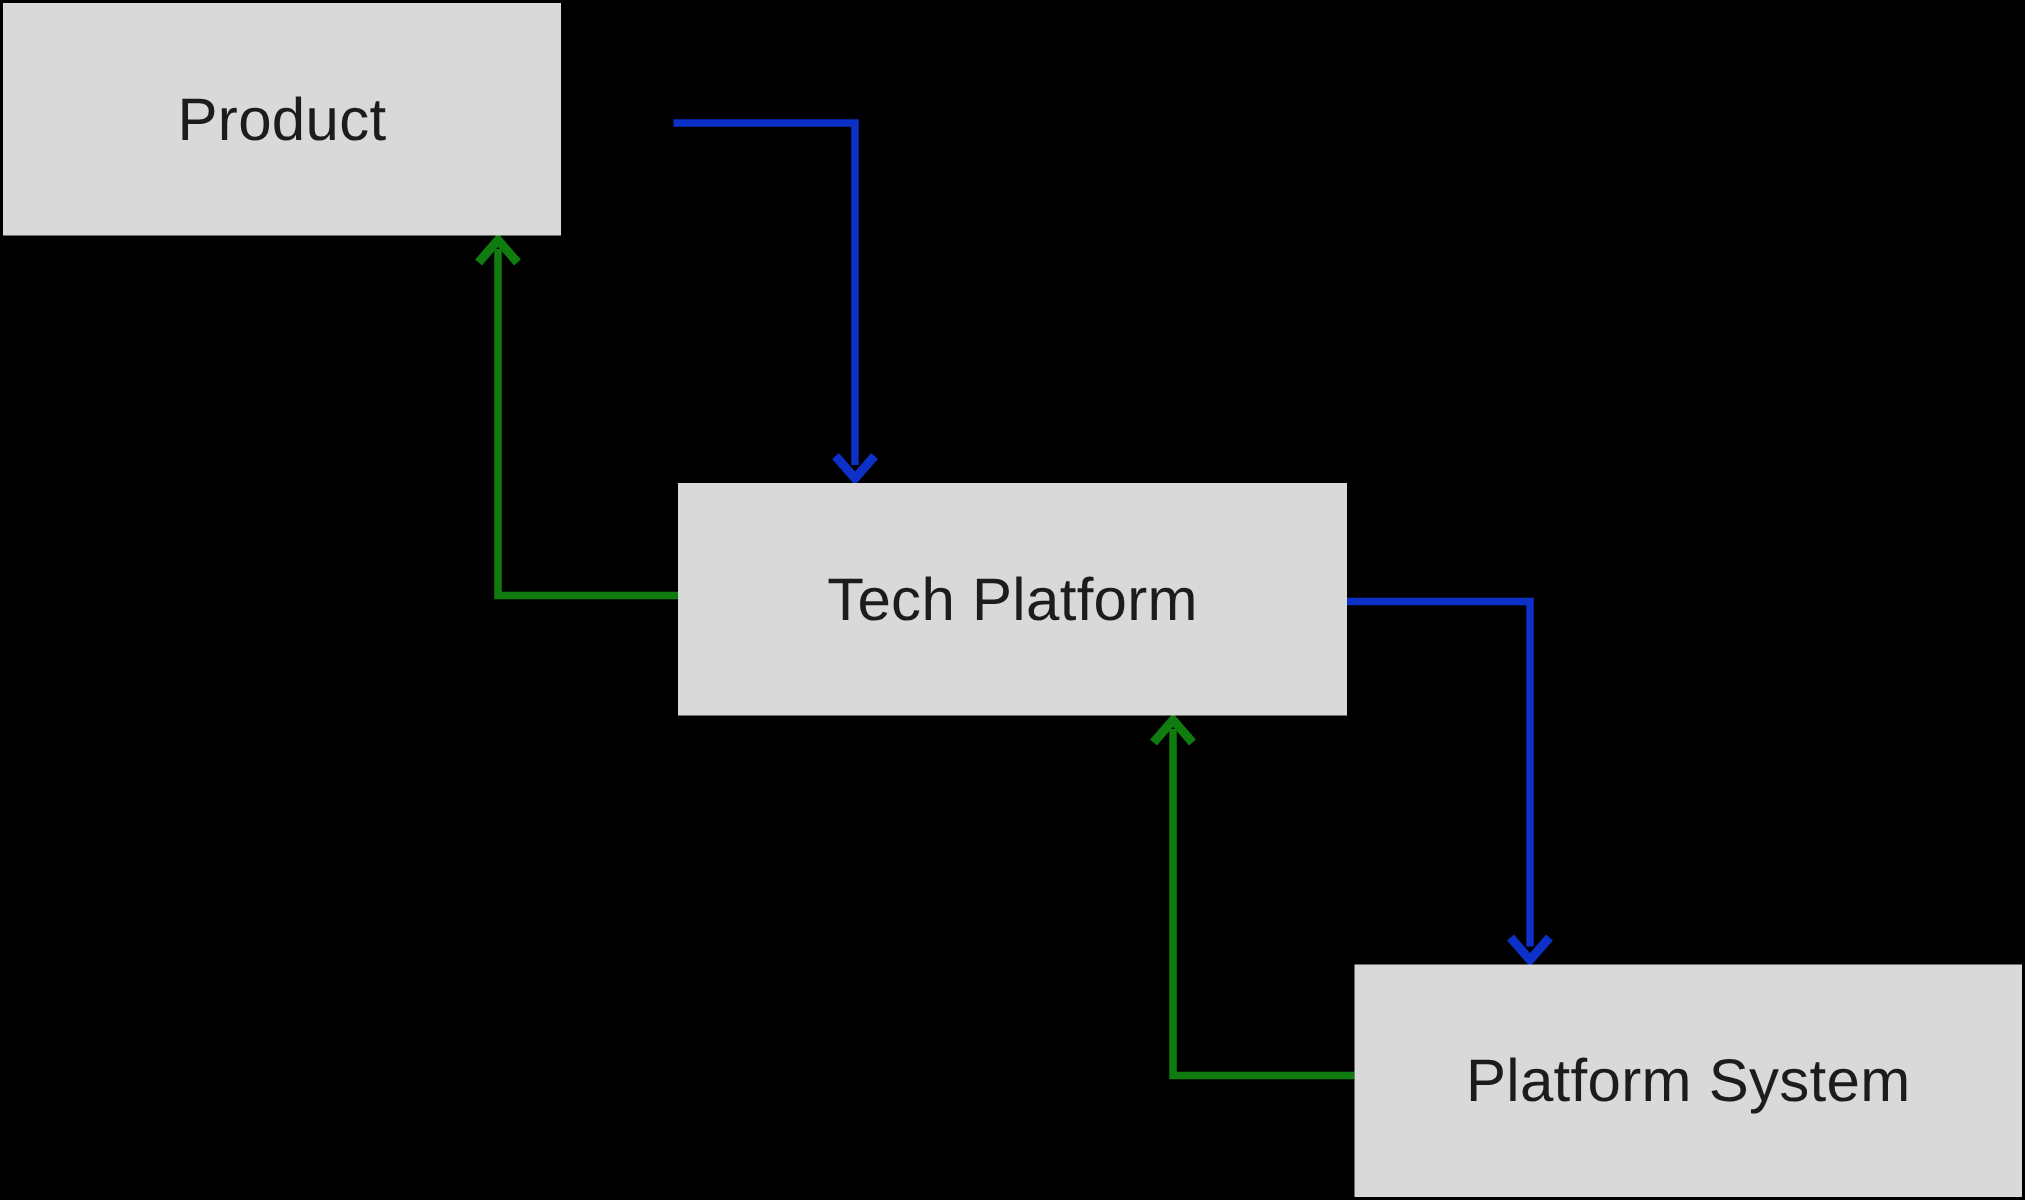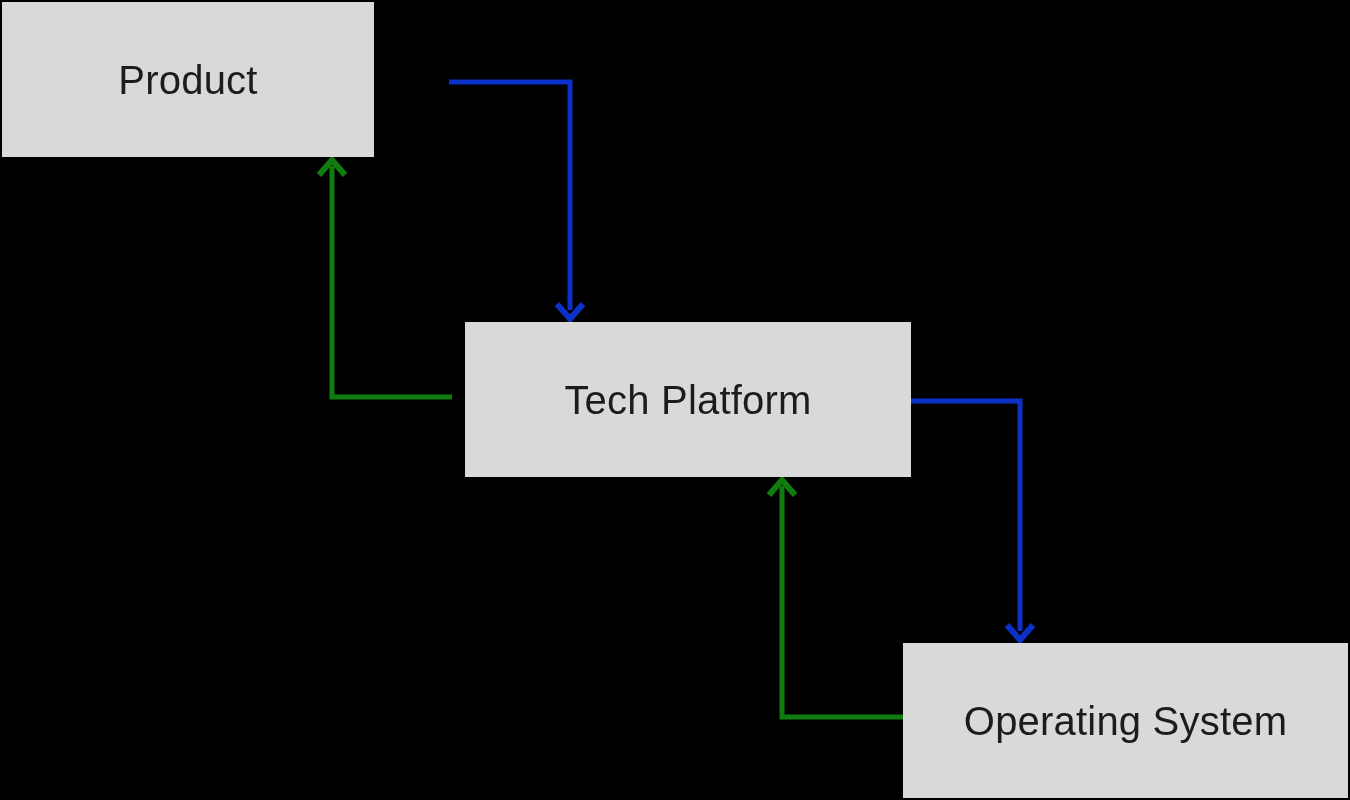--- a/index.html
+++ b/index.html
@@ -24,21 +24,21 @@
     display: flex;
     align-items: center;
     justify-content: center;
     font-size: 40px;
     line-height: 1;
     color: var(--node-text, #1c1c1f);
     letter-spacing: 0.2px;
     white-space: nowrap;
   }
   #node-product          { left: 2px;   top: 2px;   width: 372px; height: 155px; }
-  #node-tech-platform    { left: 452px; top: 322px; width: 446px; height: 155px; margin-left: 13px; }
+  #node-tech-platform    { left: 452px; top: 322px; width: 446px; height: 155px; }
   #node-operating-system { left: 903px; top: 643px; width: 445px; height: 155px; }
 
   svg.edges {
     position: absolute;
     inset: 0;
     width: 1350px;
     height: 800px;
     pointer-events: none;
   }
   .edge-line {
@@ -80,16 +80,16 @@
 
   <div class="node" id="node-product">
     <span>Product</span>
   </div>
 
   <div class="node" id="node-tech-platform">
     <span>Tech Platform</span>
   </div>
 
   <div class="node" id="node-operating-system">
-    <span>Operating System</span>
+    <span>Platform System</span>
   </div>
 
 </div>
 
 </body></html>

